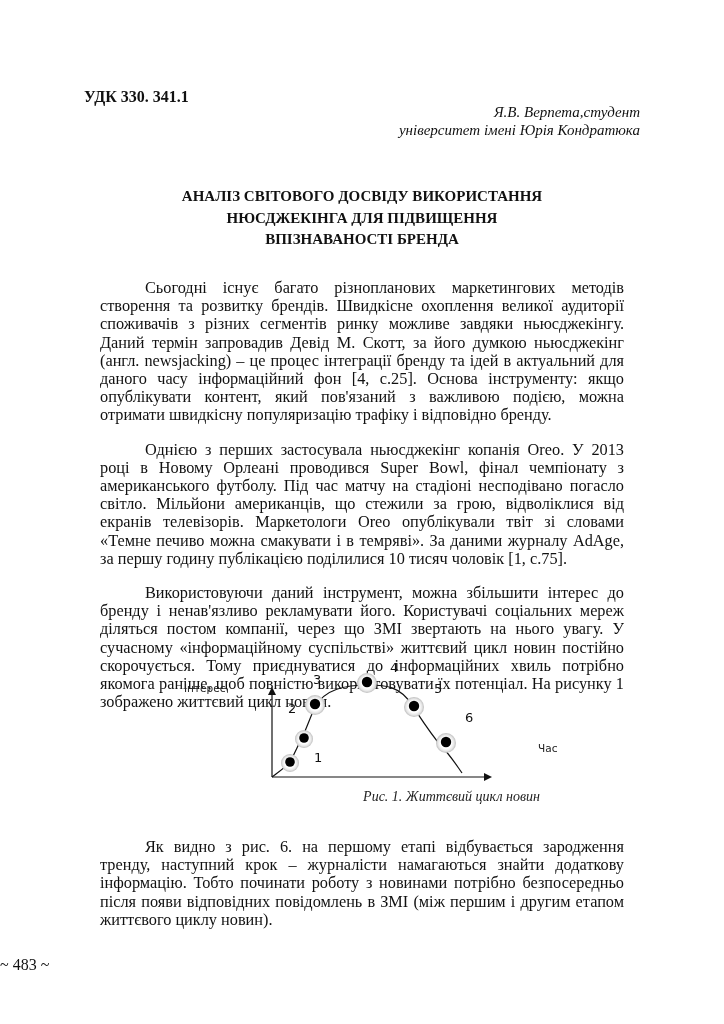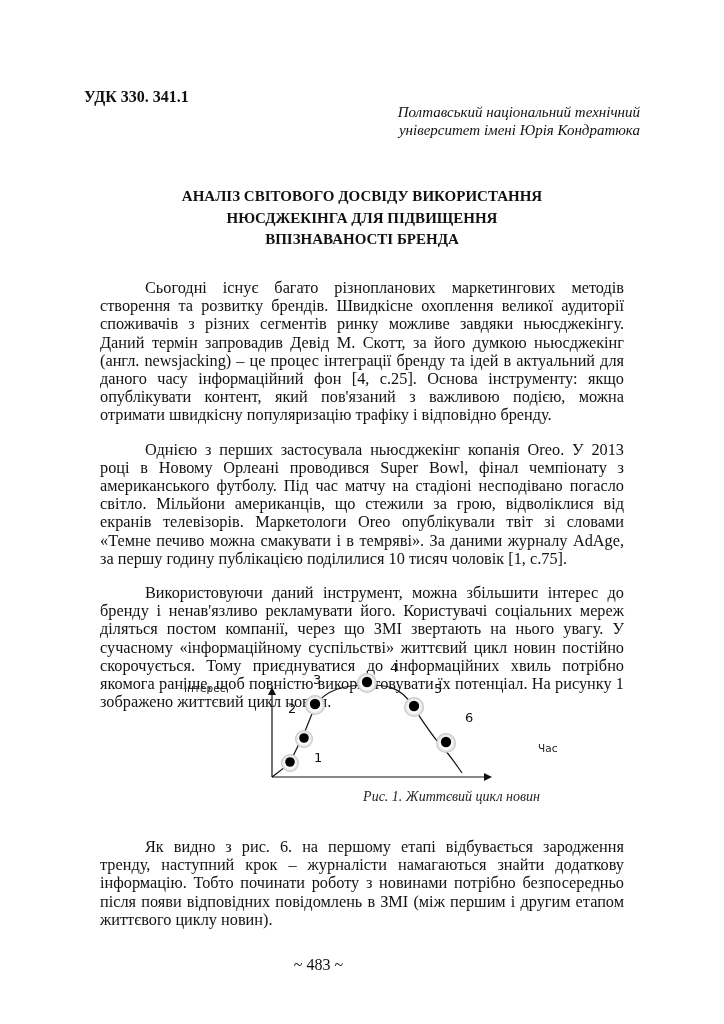--- a/index.html
+++ b/index.html
@@ -12,31 +12,31 @@
     .title div { white-space: nowrap; }
     .body { position: absolute; left: 84px; width: 556px; font-size: 16.3px; line-height: 18.2px; text-align: justify; }
     .para { text-indent: 45px; margin: 16px; }
     .block1 { top: 263px; }
     .block2 { top: 822px; }
     .figure { position: absolute; left: 180px; top: 655px; width: 360px; height: 160px; }
     .figure svg { position: absolute; left: 0; top: 0; }
     .axis-label { position: absolute; font-family: "DejaVu Sans", sans-serif; font-size: 10.5px; color: #222; }
     .pt-label { position: absolute; font-family: "DejaVu Sans", sans-serif; font-size: 13px; color: #111; }
     .caption { position: absolute; left: 0; width: 360px; top: 134px; text-align: right; font-style: italic; font-size: 14px; color: #222; }
-    .page-num { position: absolute; left: 0; width: 637px; top: 956px; text-align: center; font-size: 16px; }
+    .page-num { position: absolute; left: 0; width: 637px; top: 956px; font-size: 16px; }
   </style>
 </head>
 <body>
 
 <div class="page">
 
   <div class="udc">УДК 330. 341.1</div>
 
   <div class="authors">
-    <div>Полтавський національний технічний</div>
+    <div>Я.В. Верпета,студент</div>
     <div>університет імені Юрія Кондратюка</div>
   </div>
 
   <div class="title">
     <div>АНАЛІЗ СВІТОВОГО ДОСВІДУ ВИКОРИСТАННЯ</div>
     <div>НЮСДЖЕКІНГА ДЛЯ ПІДВИЩЕННЯ</div>
     <div>ВПІЗНАВАНОСТІ БРЕНДА</div>
   </div>
 
   <div class="body block1">

